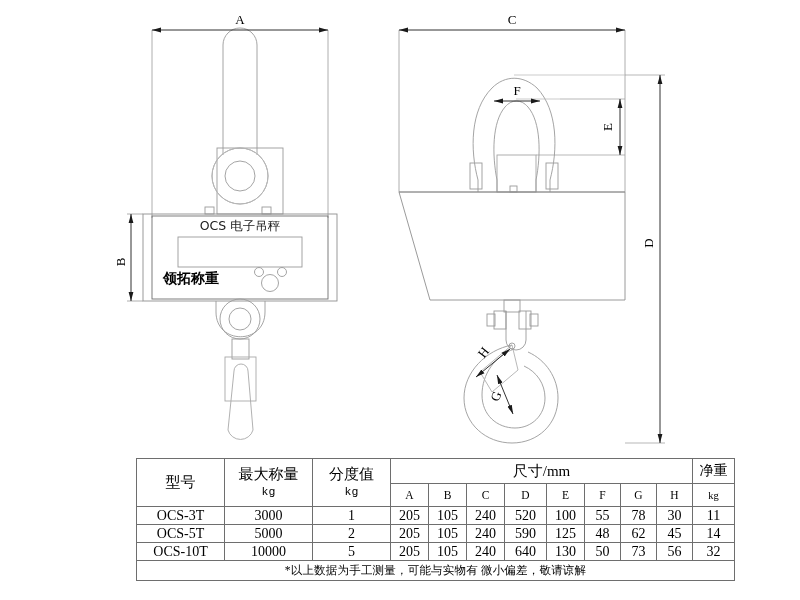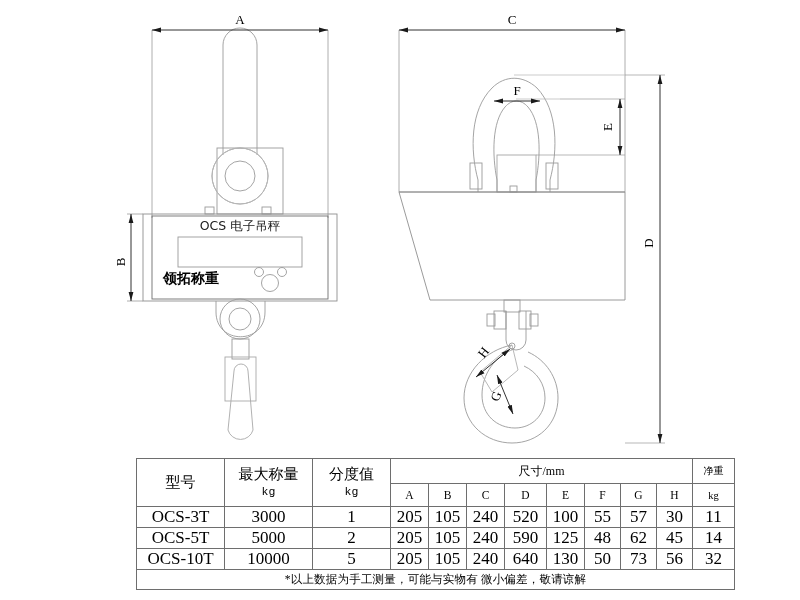--- a/index.html
+++ b/index.html
@@ -65,39 +65,39 @@
     font-weight: normal;
     color: #000000;
     padding: 0;
   }
   .hdr-big {
     font-size: 15px;
     line-height: 1.12;
     height: 46px;
   }
   .hdr-mid {
-    font-size: 12px;
+    font-size: 15px;
     height: 22px;
   }
   .hdr-sub {
     font-size: 11.5px;
     height: 22px;
     font-family: "Liberation Mono", monospace;
   }
   .hdr-small {
-    font-size: 10px;
+    font-size: 14px;
     height: 24px;
   }
   .hdr-smallunit {
     font-size: 10.5px;
     height: 22px;
     font-family: "Liberation Mono", monospace;
   }
   td.cell {
-    font-size: 17px;
+    font-size: 14px;
     height: 17px;
     font-family: "Liberation Mono", monospace;
   }
   td.note {
     font-size: 11.5px;
     color: #ff0000;
     height: 19px;
     font-family: "Liberation Serif", serif;
     letter-spacing: 0.2px;
     margin-top: 41px;
@@ -321,21 +321,21 @@
           <tr>
             <td class="cell cjk">OCS-3T</td>
             <td class="cell">3000</td>
             <td class="cell">1</td>
             <td class="cell">205</td>
             <td class="cell">105</td>
             <td class="cell">240</td>
             <td class="cell">520</td>
             <td class="cell">100</td>
             <td class="cell">55</td>
-            <td class="cell">57</td>
+            <td class="cell">78</td>
             <td class="cell">30</td>
             <td class="cell">11</td>
           </tr>
           <tr>
             <td class="cell cjk">OCS-5T</td>
             <td class="cell">5000</td>
             <td class="cell">2</td>
             <td class="cell">205</td>
             <td class="cell">105</td>
             <td class="cell">240</td>

